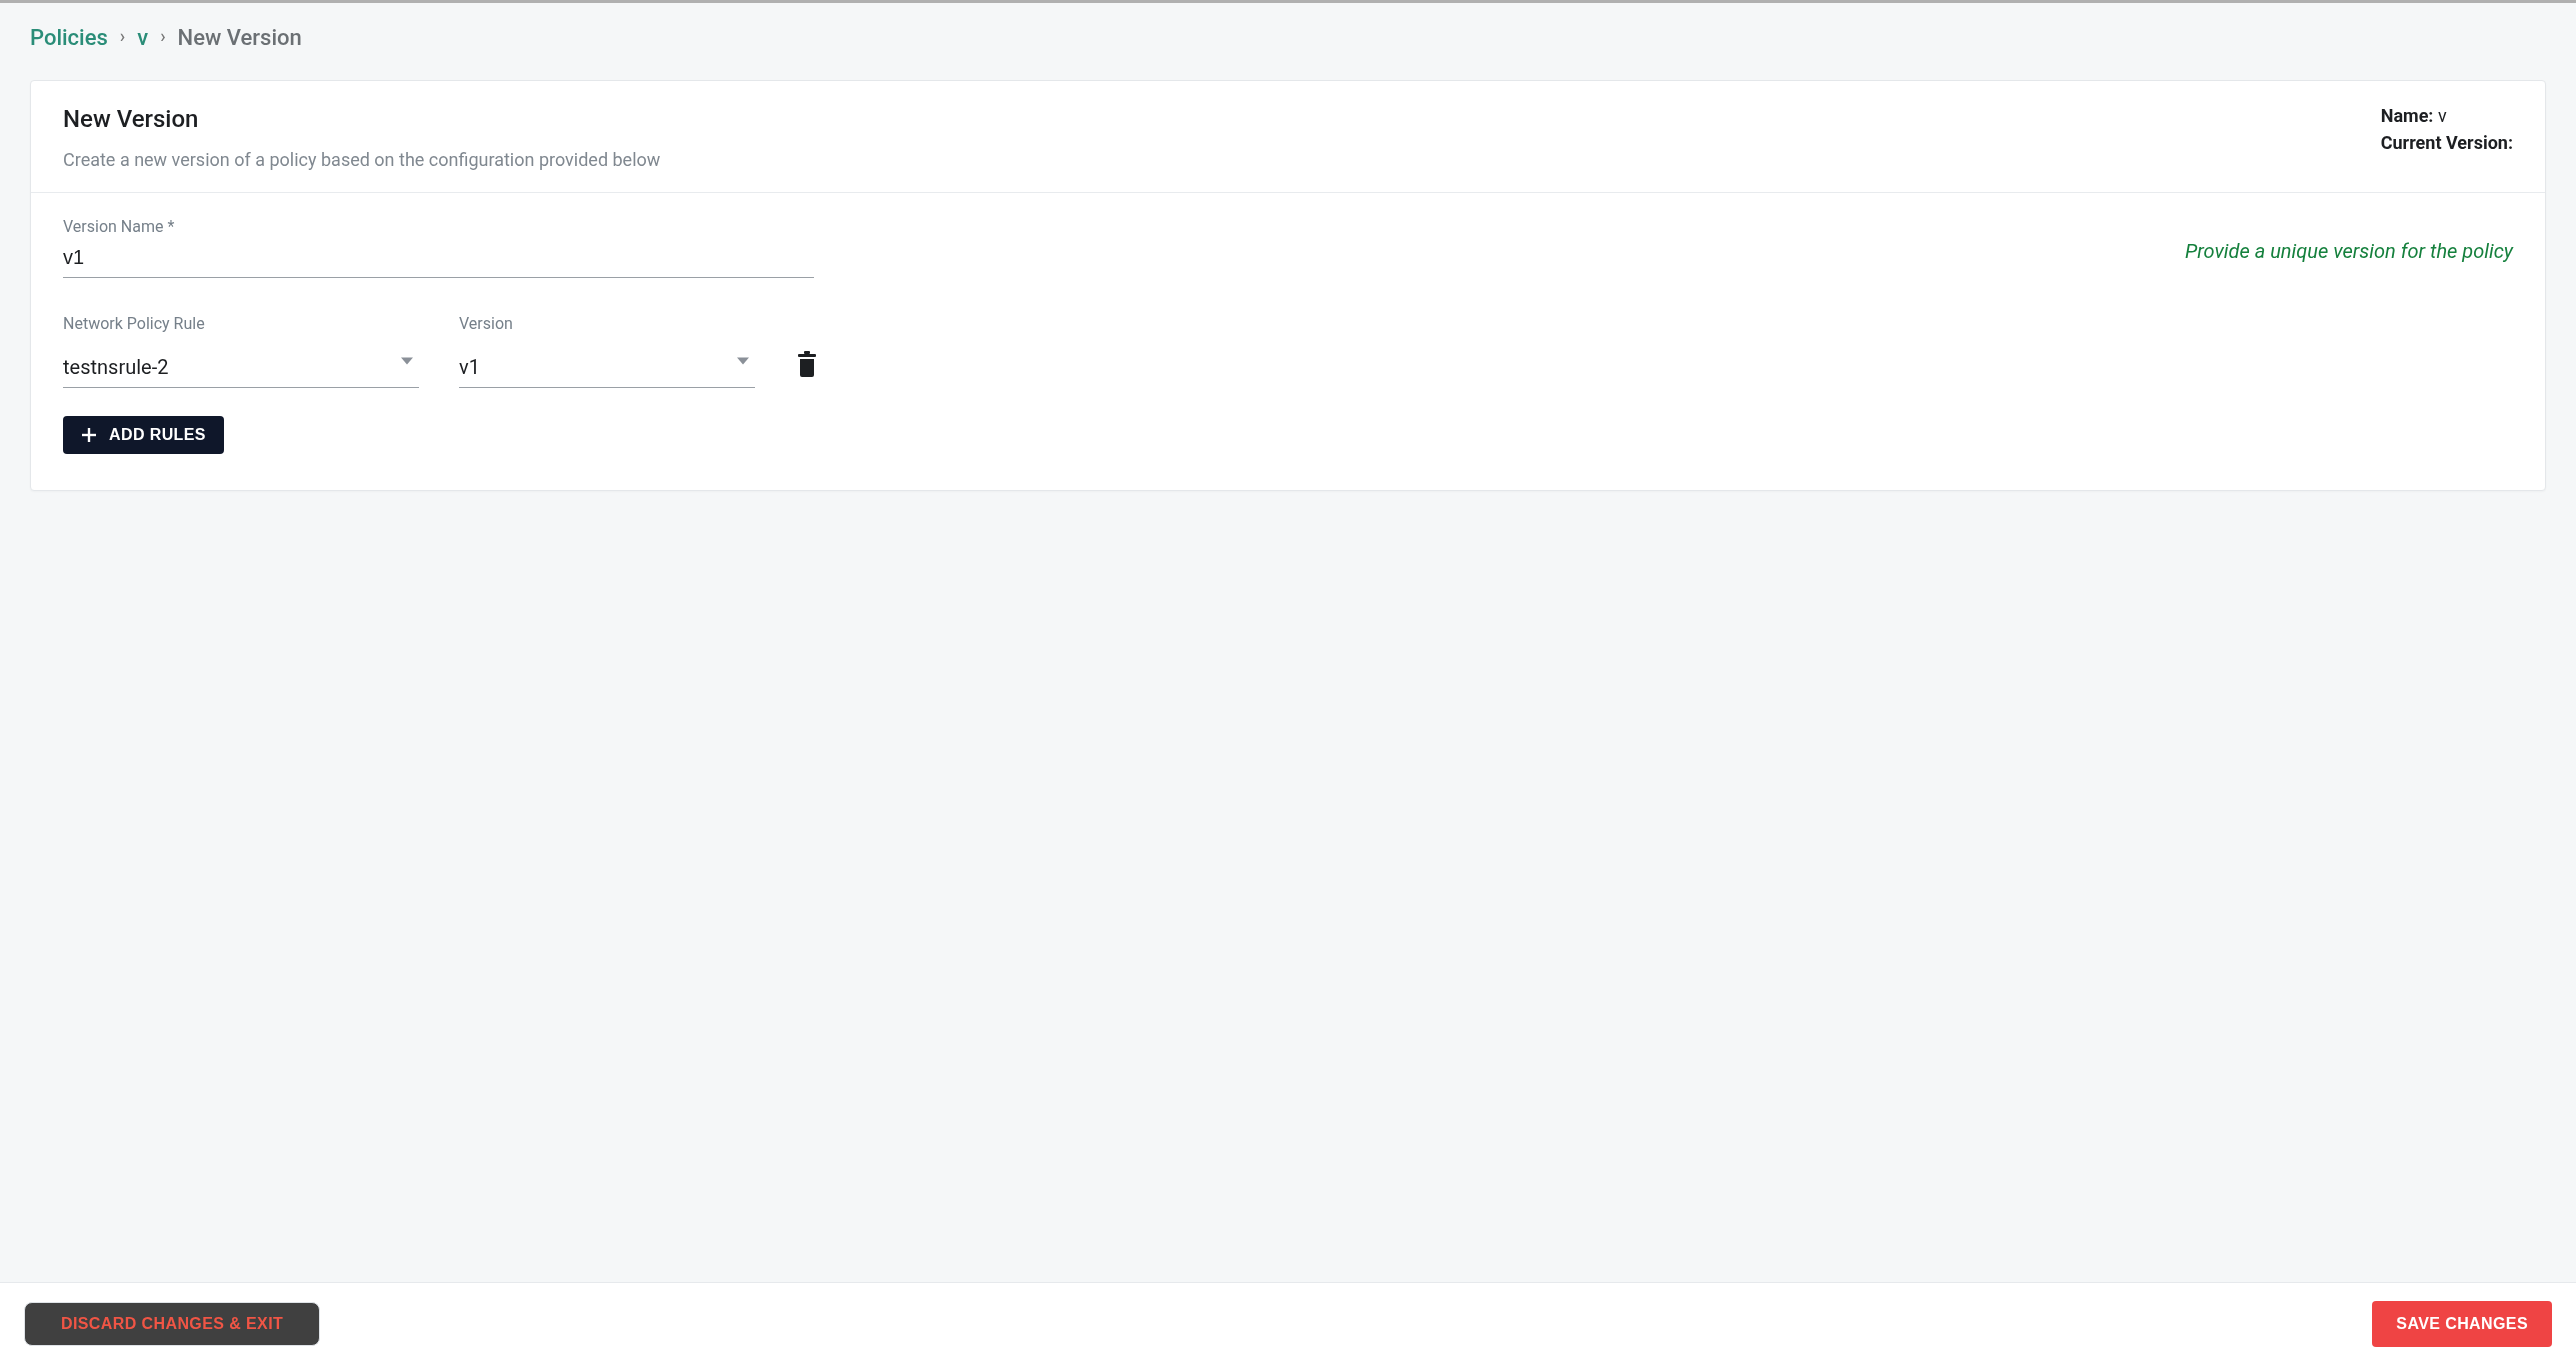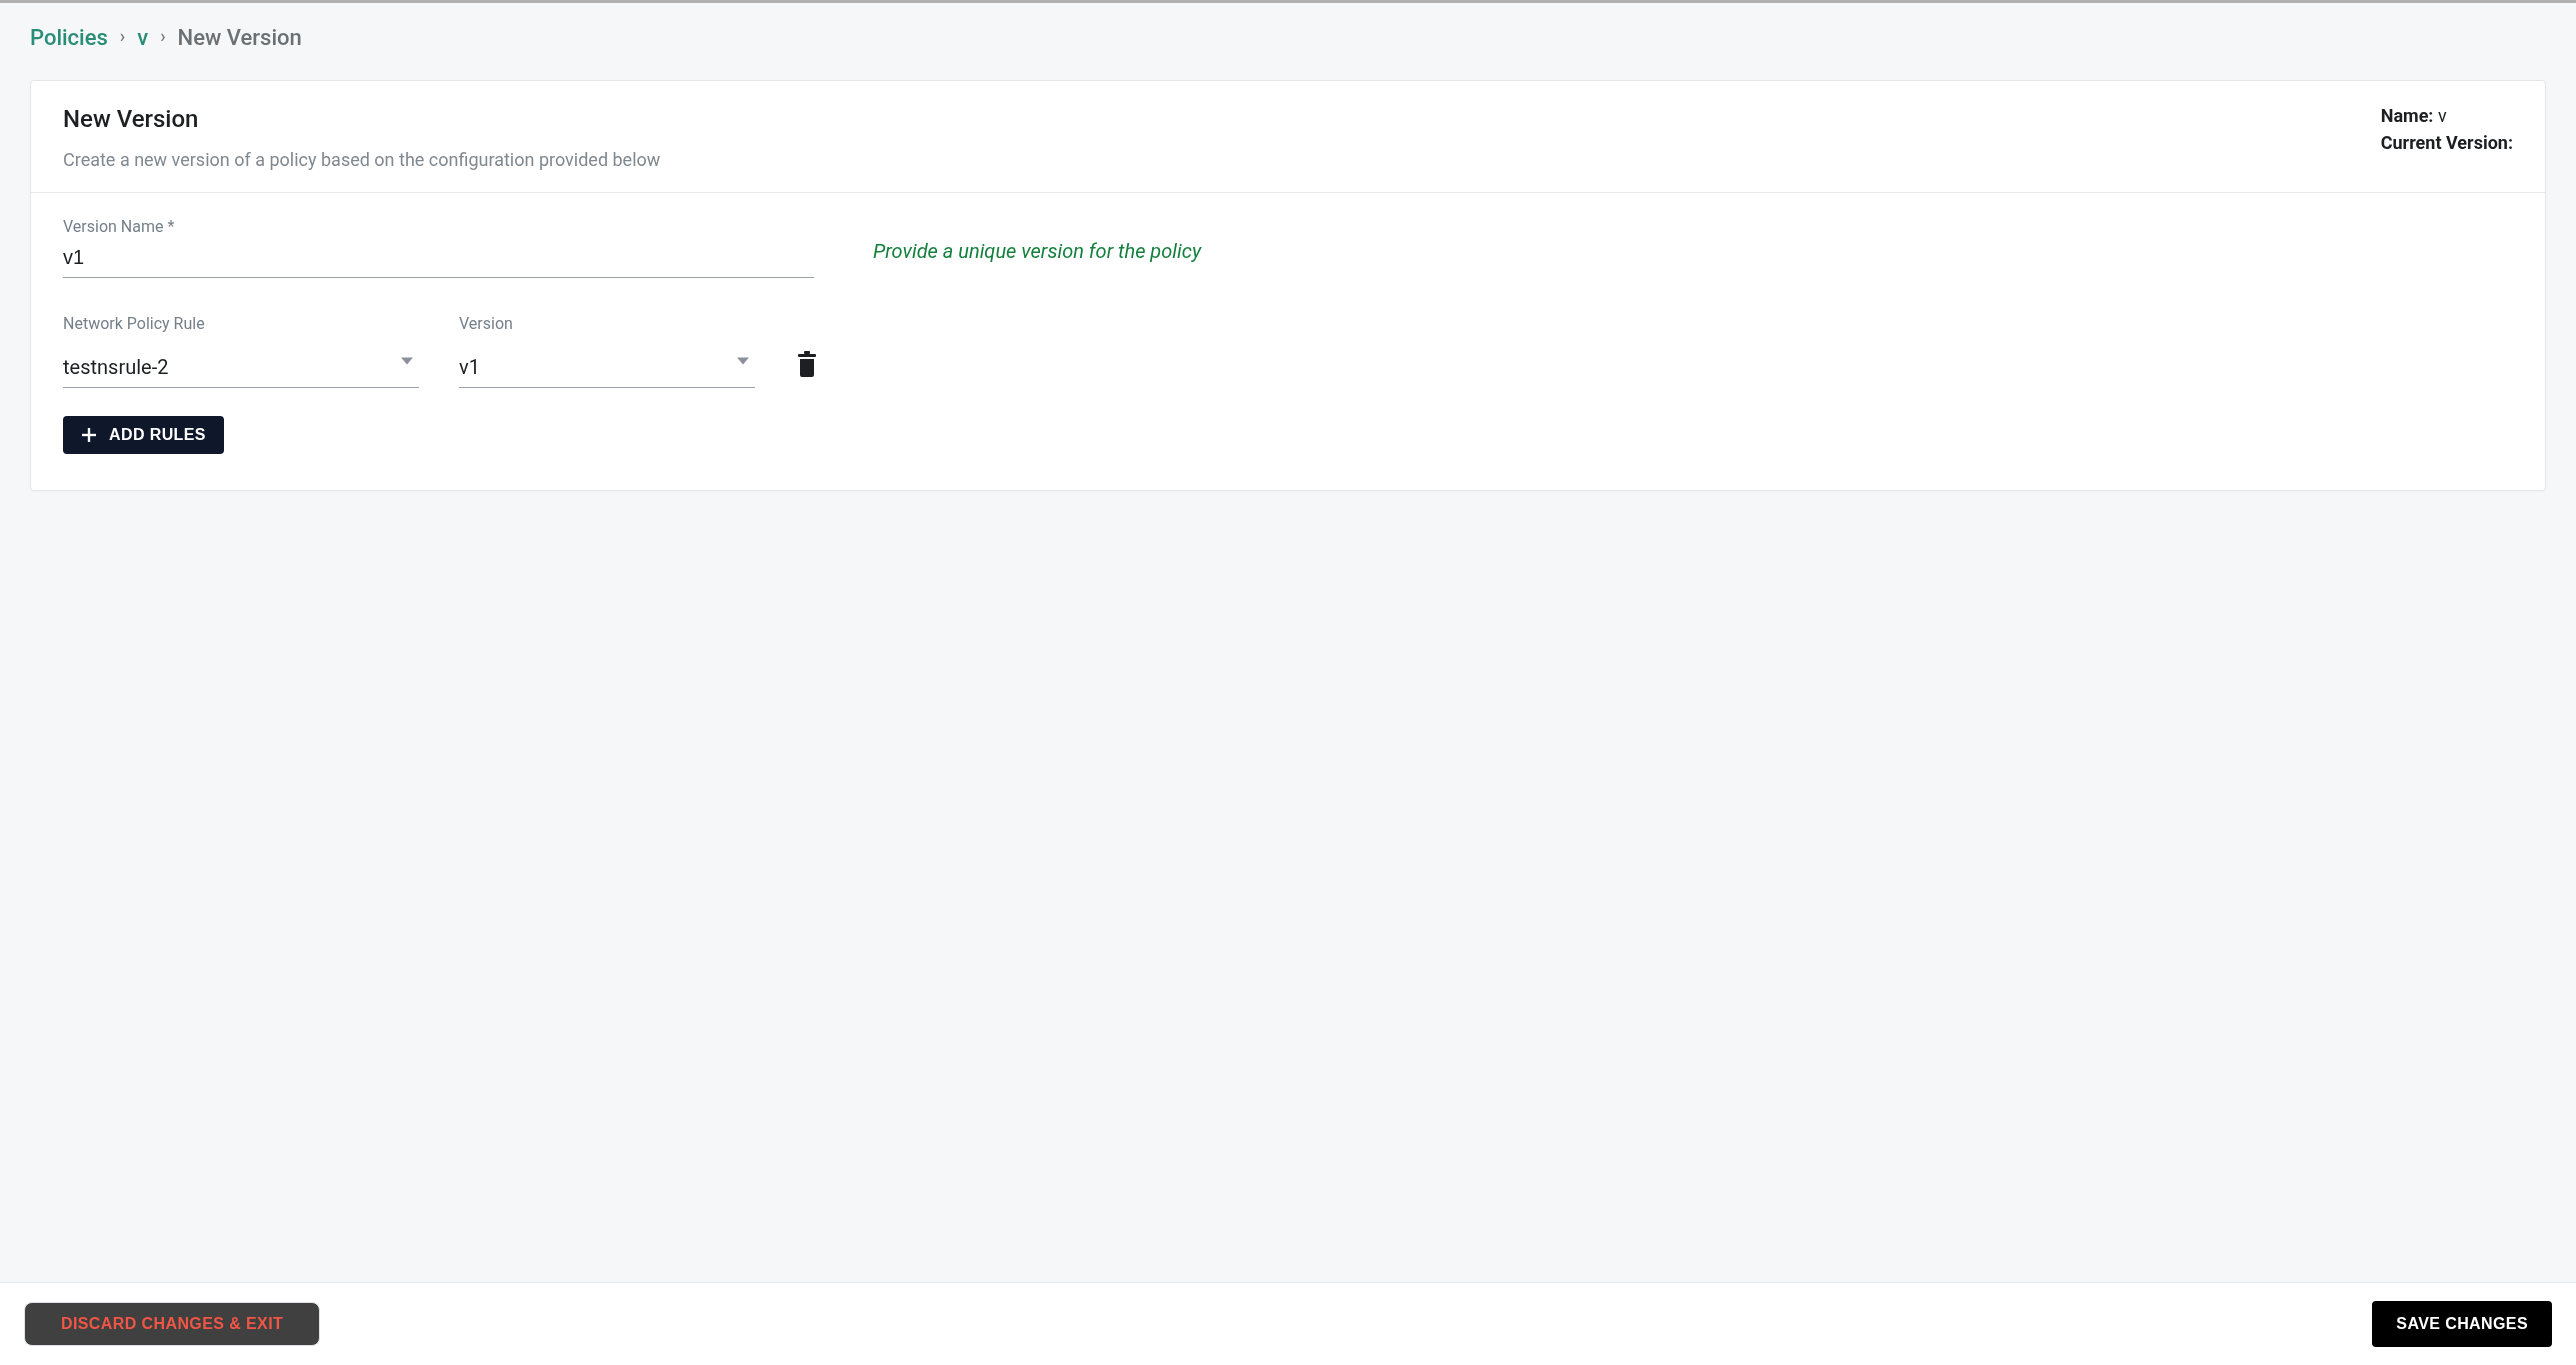--- a/index.html
+++ b/index.html
@@ -91,20 +91,21 @@
     .card-body {
       padding: 24px 32px 36px 32px;
     }
 
     
     .field-row {
       display: flex;
       align-items: flex-start;
       gap: 59px;
       margin-bottom: 36px;
+      justify-content: space-between;
     }
 
     .field {
       display: flex;
       flex-direction: column;
     }
 
     .field-label {
       font-size: 16px;
       color: #76808a;
@@ -232,21 +233,21 @@
       border: 1px solid #dfe3e7;
       border-radius: 8px;
       padding: 12px 36px;
       font-size: 16px;
       font-weight: 600;
       letter-spacing: 0.4px;
       cursor: pointer;
     }
 
     .btn-save {
-      background: #000000;
+      background: #ef4444;
       color: #ffffff;
       border: none;
       border-radius: 4px;
       padding: 14px 24px;
       font-size: 16px;
       font-weight: 600;
       letter-spacing: 0.4px;
       cursor: pointer;
     }
   </style>

